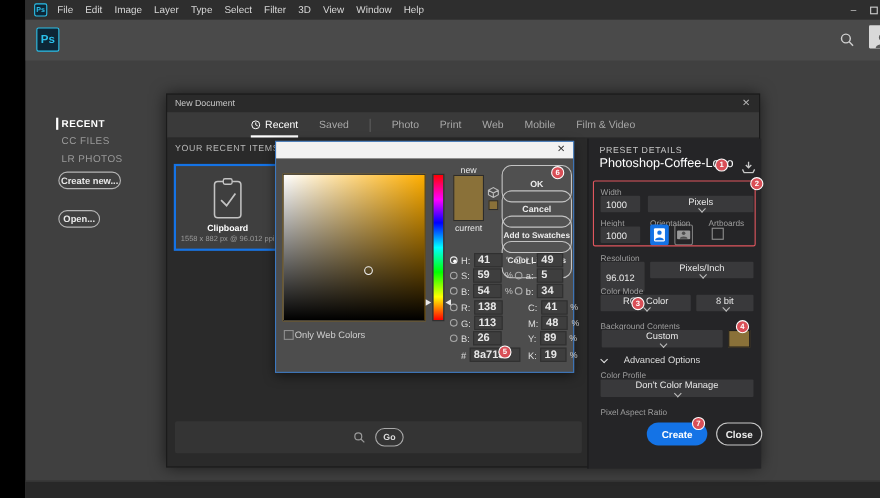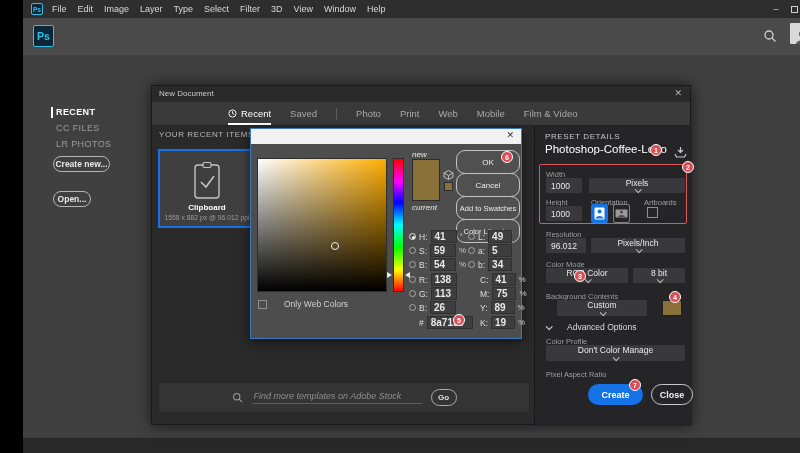--- a/index.html
+++ b/index.html
@@ -96,33 +96,33 @@
   #cp-field-sat { position:absolute; inset:0; background:linear-gradient(to right,#fff,rgba(255,255,255,0)); }
   #cp-field-val { position:absolute; inset:0; background:linear-gradient(to top,#000,rgba(0,0,0,0)); }
   #cp-marker { position:absolute; left:73px; top:83px; width:8px; height:8px; border:1.2px solid #efefef;
     border-radius:50%; }
   #cp-hue { left:142px; top:29px; width:11px; height:134px; border:1px solid #2e2e2e;
     background:linear-gradient(to bottom,#f00 0%,#f0f 17%,#00f 33%,#0ff 50%,#0f0 67%,#ff0 84%,#f00 100%); }
   .hue-arrow-l { left:136px; top:143px; width:0; height:0; border-top:3.5px solid transparent;
     border-bottom:3.5px solid transparent; border-left:5px solid #e8e8e8; }
   .hue-arrow-r { left:154px; top:143px; width:0; height:0; border-top:3.5px solid transparent;
     border-bottom:3.5px solid transparent; border-right:5px solid #e8e8e8; }
-  .cp-swlbl { left:161px; width:28px; font-size:8px; color:#e8e8e8;font-style:italic; }
+  .cp-swlbl { left:161px; width:28px; text-align:center; font-size:8px; color:#e8e8e8; }
   #cp-swatch { left:161px; top:30px; width:28px; height:42px; border:1px solid #2c2c2c; }
-  .cp-btn { left:205px; width:64px; height:24px; border:1.2px solid #c3c3c3; border-radius:9px; color:#ececec;
-    font-size:8px; font-weight:normal; display:flex; align-items:center; justify-content:center; background:rgba(255,255,255,.02); }
+  .cp-btn { left:205px; width:64px; height:34px; border:1.2px solid #c3c3c3; border-radius:9px; color:#ececec;
+    font-size:8px; font-weight:bold; display:flex; align-items:center; justify-content:center; background:rgba(255,255,255,.02); }
   .cp-row { position:absolute; display:flex; align-items:center; gap:3px; height:13px; font-size:8.5px; color:#dedede; }
   .cp-input { background:#3e3e3e; border:1px solid #303030; height:13px; width:26px; color:#e8e8e8;
     font-size:10px; display:flex; align-items:center; padding-left:3px;font-weight:bold; }
   .radio { width:7px; height:7px; border:1px solid #a8a8a8; border-radius:50%; position:relative; flex:0 0 auto; }
   .radio.sel { border-color:#e8e8e8; }
   .radio.sel::after { content:""; position:absolute; left:1.5px; top:1.5px; width:3px; height:3px;
     background:#fff; border-radius:50%; }
   .cp-unit { font-size:8px; color:#c9c9c9; }
-  #cp-webrow { left:7px; top:170px; display:flex; align-items:center; gap:17px; font-size:8.5px; color:#cfcfcf; }
+  #cp-webrow { left:7px; top:170px; display:flex; align-items:center; gap:1px; font-size:8.5px; color:#cfcfcf; }
   #gamut-sq { left:193px; top:53px; width:9px; height:9px; border:1px solid #2c2c2c; }
 
   
   .ann { width:12px; height:12px; border-radius:50%; background:#d94f57; border:1.5px solid #fff;
     color:#fff; font-size:7px; font-weight:bold; display:flex; align-items:center; justify-content:center;
     z-index:80; }
   #red-box { left:516px; top:164px; width:148px; height:60px; border:1.5px solid #e0565e; border-radius:2px;
     z-index:30; pointer-events:none; }
 
   
@@ -210,21 +210,20 @@
       </svg>
       <span class="clip-title">Clipboard</span>
       <span class="clip-meta">1558 x 882 px @ 96.012 ppi</span>
     </div>
 
     <div id="stockbar" class="abs">
       <svg width="11" height="11" viewBox="0 0 14 14">
           <circle cx="6" cy="6" r="4" fill="none" stroke="#9a9a9a" stroke-width="1.4"></circle>
           <line x1="9" y1="9" x2="13" y2="13" stroke="#9a9a9a" stroke-width="1.4"></line>
         </svg>
-      <span id="stock-placeholder">Find more templates on Adobe Stock</span>
       <span id="stock-go">Go</span>
     </div>
 
     <div id="preset" class="abs">
       <div id="preset-hdr" class="abs">PRESET DETAILS</div>
       <div id="preset-name" class="abs">Photoshop-Coffee-Logo</div>
       <svg class="abs" style="left:139px;top:20px" width="13" height="12" viewBox="0 0 13 12">
         <path d="M6.5 1 v5 M4 4 l2.5 2.5 L9 4" fill="none" stroke="#c9c9c9" stroke-width="1.2"></path>
         <path d="M1 8 l1.5 3 h8 L12 8" fill="none" stroke="#c9c9c9" stroke-width="1.2"></path>
       </svg>
@@ -250,38 +249,38 @@
       <div id="orient-landscape" class="abs">
         <svg width="13" height="9" viewBox="0 0 13 9">
             <rect x="0.5" y="0.5" width="12" height="8" rx="1" fill="#9a9a9a"></rect>
             <circle cx="6.5" cy="3" r="1.6" fill="#4e4e4e"></circle>
             <path d="M3 8 c0-2.8 7-2.8 7 0 z" fill="#4e4e4e"></path>
           </svg>
       </div>
       <div class="abs cb" style="left:112px;top:81px;width:11px;height:11px"></div>
 
       <div class="abs p-lbl" style="left:11px;top:104px">Resolution</div>
-      <div class="abs p-field" style="left:11px;top:112px;width:40px;height:15px">96.012</div>
+      <div class="abs p-field" style="left:11px;top:112px;width:40px;height:27px">96.012</div>
       <div class="abs p-dd" style="left:56px;top:112px;width:94px;height:15px">
         <span>Pixels/Inch</span>
           <span class="chev"></span>
       </div>
 
       <div class="abs p-lbl" style="left:11px;top:134px">Color Mode</div>
       <div class="abs p-dd" style="left:11px;top:142px;width:82px;height:15px">
         <span>RGB Color</span>
           <span class="chev"></span>
       </div>
       <div class="abs p-dd" style="left:98px;top:142px;width:52px;height:15px">
         <span>8 bit</span>
           <span class="chev"></span>
       </div>
 
       <div class="abs p-lbl" style="left:11px;top:166px">Background Contents</div>
-      <div class="abs p-dd" style="left:22px;top:174px;width:90px;height:16px">
+      <div class="abs p-dd" style="left:12px;top:174px;width:110px;height:16px">
         <span>Custom</span>
           <span class="chev"></span>
       </div>
       <div class="abs" style="left: 127px; top: 174px; width: 20px; height: 16px; border: 1px solid rgb(29, 29, 29); background-color: rgb(138, 113, 57);"></div>
 
       <div id="adv-row" class="abs">
         <span class="chev" style="border-color:#dcdcdc"></span>
         <span>Advanced Options</span>
       </div>
       <div class="abs p-lbl" style="left:11px;top:211px">Color Profile</div>
@@ -376,21 +375,21 @@
         <span>b:</span>
         <span class="cp-input" style="width:24px">34</span>
       </div>
     <div class="cp-row" style="left:229px;top:144px">
         <span>C:</span>
         <span class="cp-input" style="width:24px">41</span>
         <span class="cp-unit">%</span>
       </div>
     <div class="cp-row" style="left:229px;top:158px">
         <span>M:</span>
-        <span class="cp-input" style="width:24px">75</span>
+        <span class="cp-input" style="width:24px">48</span>
         <span class="cp-unit">%</span>
       </div>
     <div class="cp-row" style="left:229px;top:172px">
         <span>Y:</span>
         <span class="cp-input" style="width:24px">89</span>
         <span class="cp-unit">%</span>
       </div>
     <div class="cp-row" style="left:229px;top:187px">
         <span>K:</span>
         <span class="cp-input" style="width:24px">19</span>

